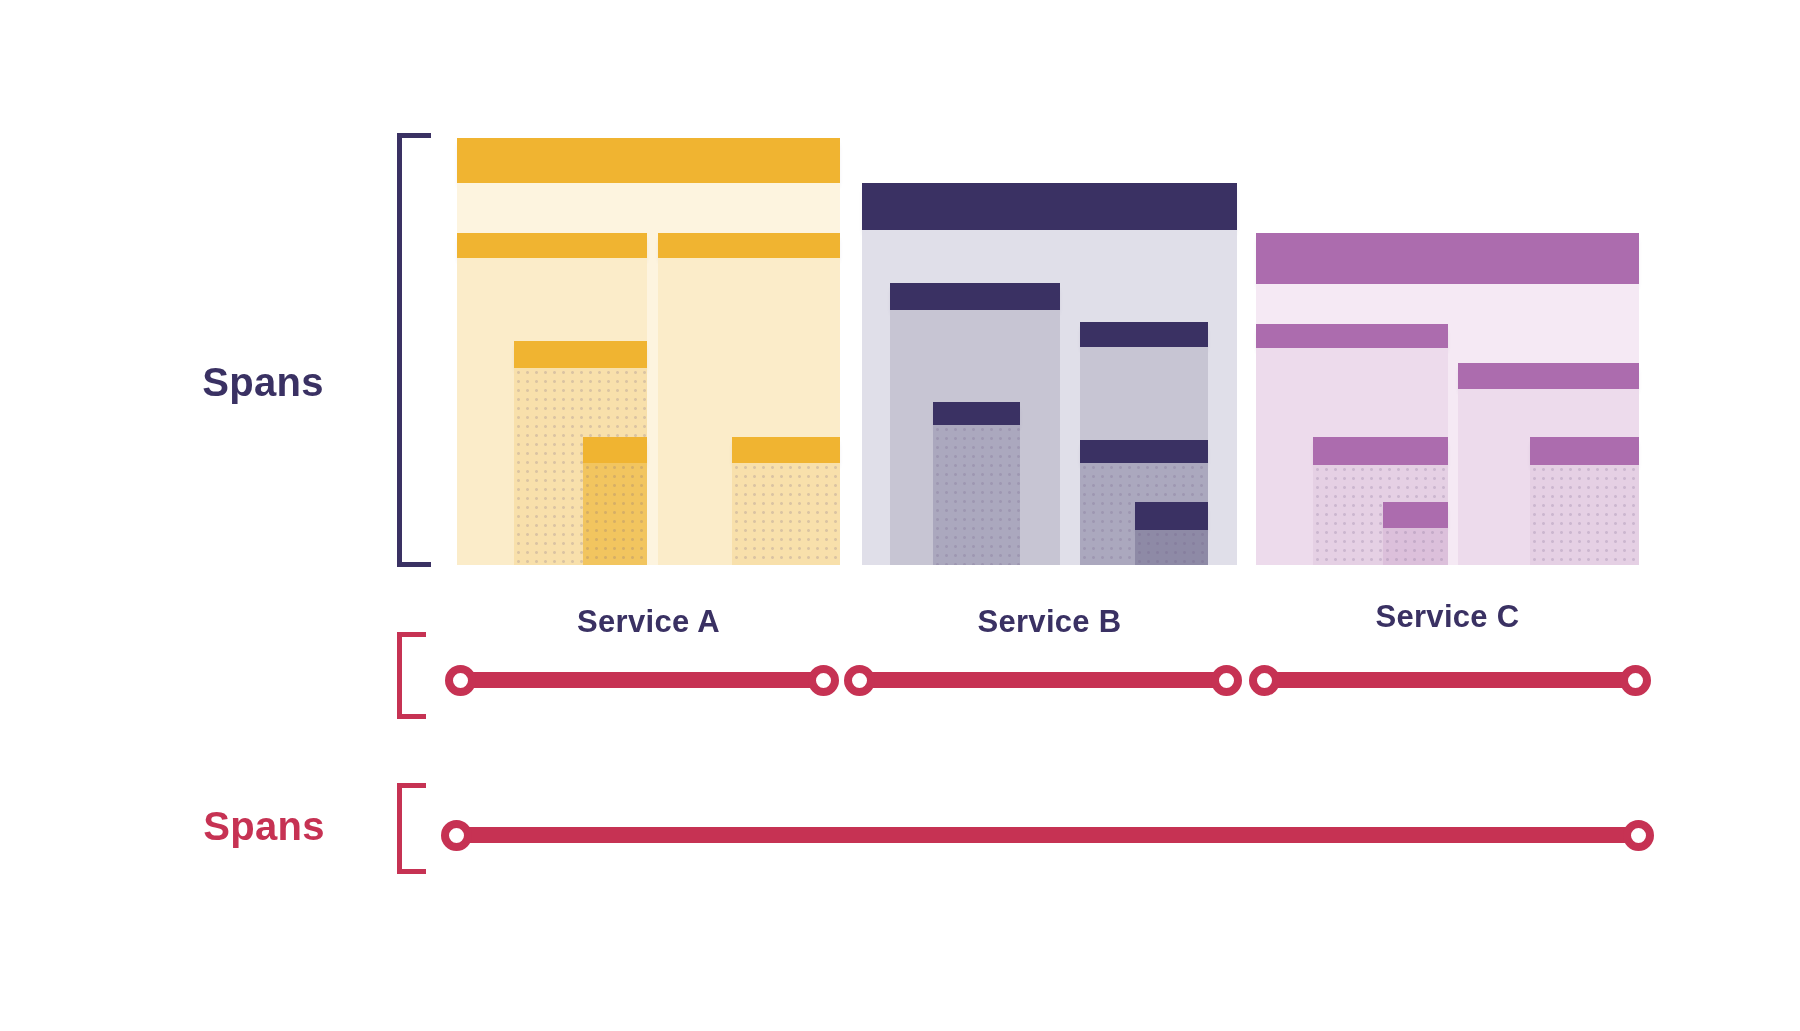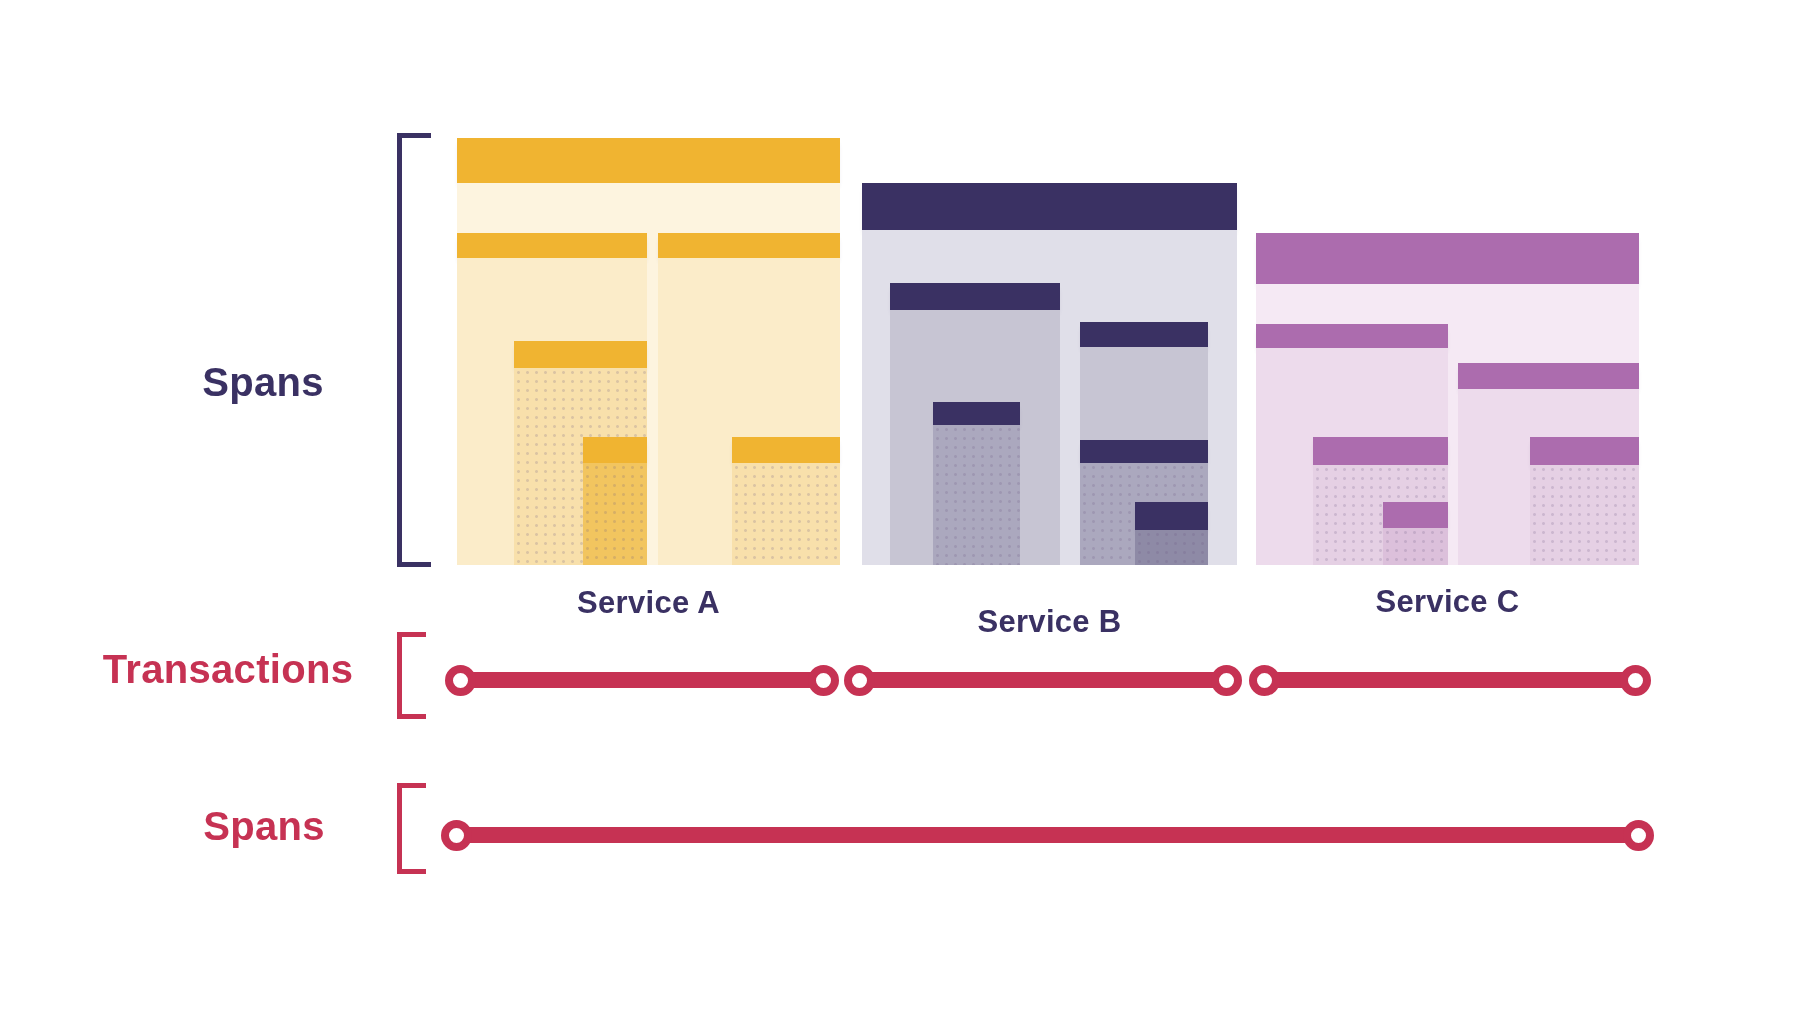--- a/index.html
+++ b/index.html
@@ -50,21 +50,20 @@
   }
 </style>
 </head>
 <body>
 
 <div class="canvas" id="canvas">
   <div class="bracket" id="spans-bracket"></div>
   <div class="row-label" id="spans-label">Spans</div>
 
   <div class="bracket" id="transactions-bracket"></div>
-  <div class="row-label" id="transactions-label">Transactions</div>
 
   <div class="bracket" id="trace-bracket"></div>
   <div class="row-label" id="trace-label">Spans</div>
 <div class="span-node" style="left: 457px; top: 138px; width: 383px; height: 427px;">
       <div class="span-bar" style="height: 45px; background-color: rgb(240, 180, 49);"></div>
       <div class="span-body" style="background-color: rgb(253, 244, 223);"></div>
     </div>
     <div class="span-node" style="left: 457px; top: 233px; width: 190px; height: 332px;">
       <div class="span-bar" style="height: 25px; background-color: rgb(240, 180, 49);"></div>
       <div class="span-body" style="background-color: rgb(251, 236, 201);"></div>
@@ -78,21 +77,21 @@
       <div class="span-body dots" style="background-color: rgb(248, 224, 171);"></div>
     </div>
     <div class="span-node" style="left: 732px; top: 437px; width: 108px; height: 128px;">
       <div class="span-bar" style="height: 26px; background-color: rgb(240, 180, 49);"></div>
       <div class="span-body dots" style="background-color: rgb(248, 224, 171);"></div>
     </div>
     <div class="span-node" style="left: 583px; top: 437px; width: 64px; height: 128px;">
       <div class="span-bar" style="height: 26px; background-color: rgb(240, 180, 49);"></div>
       <div class="span-body dots" style="background-color: rgb(242, 197, 95);"></div>
     </div>
-    <div class="service-label" style="left: 648.5px; top: 585px; text-align: center;">Service A</div>
+    <div class="service-label" style="left: 648.5px; top: 604px; text-align: center;">Service A</div>
     <div class="span-node" style="left: 862px; top: 183px; width: 375px; height: 382px;">
       <div class="span-bar" style="height: 47px; background-color: rgb(58, 49, 99);"></div>
       <div class="span-body" style="background-color: rgb(224, 223, 233);"></div>
     </div>
     <div class="span-node" style="left: 890px; top: 283px; width: 170px; height: 282px;">
       <div class="span-bar" style="height: 27px; background-color: rgb(58, 49, 99);"></div>
       <div class="span-body" style="background-color: rgb(199, 197, 211);"></div>
     </div>
     <div class="span-node" style="left: 1080px; top: 322px; width: 128px; height: 243px;">
       <div class="span-bar" style="height: 25px; background-color: rgb(58, 49, 99);"></div>
@@ -128,21 +127,21 @@
       <div class="span-body dots" style="background-color: rgb(229, 208, 228);"></div>
     </div>
     <div class="span-node" style="left: 1530px; top: 437px; width: 109px; height: 128px;">
       <div class="span-bar" style="height: 28px; background-color: rgb(172, 108, 174);"></div>
       <div class="span-body dots" style="background-color: rgb(229, 208, 228);"></div>
     </div>
     <div class="span-node" style="left: 1383px; top: 502px; width: 65px; height: 63px;">
       <div class="span-bar" style="height: 26px; background-color: rgb(172, 108, 174);"></div>
       <div class="span-body dots" style="background-color: rgb(220, 192, 219);"></div>
     </div>
-    <div class="service-label" style="left: 1447.5px; top: 584px;">Service C</div>
+    <div class="service-label" style="left: 1447.5px; top: 599px;">Service C</div>
     <div class="timeline-track" style="left: 460px; top: 672px; width: 363px;"></div>
     <div class="timeline-endpoint" style="left: 444.5px; top: 664.5px;"></div>
     <div class="timeline-endpoint" style="left: 807.5px; top: 664.5px;"></div>
     <div class="timeline-track" style="left: 859px; top: 672px; width: 367px;"></div>
     <div class="timeline-endpoint" style="left: 843.5px; top: 664.5px;"></div>
     <div class="timeline-endpoint" style="left: 1210.5px; top: 664.5px;"></div>
     <div class="timeline-track" style="left: 1264px; top: 672px; width: 371px;"></div>
     <div class="timeline-endpoint" style="left: 1248.5px; top: 664.5px;"></div>
     <div class="timeline-endpoint" style="left: 1619.5px; top: 664.5px;"></div>
     <div class="timeline-track" style="left: 456px; top: 827px; width: 1182px;"></div>

